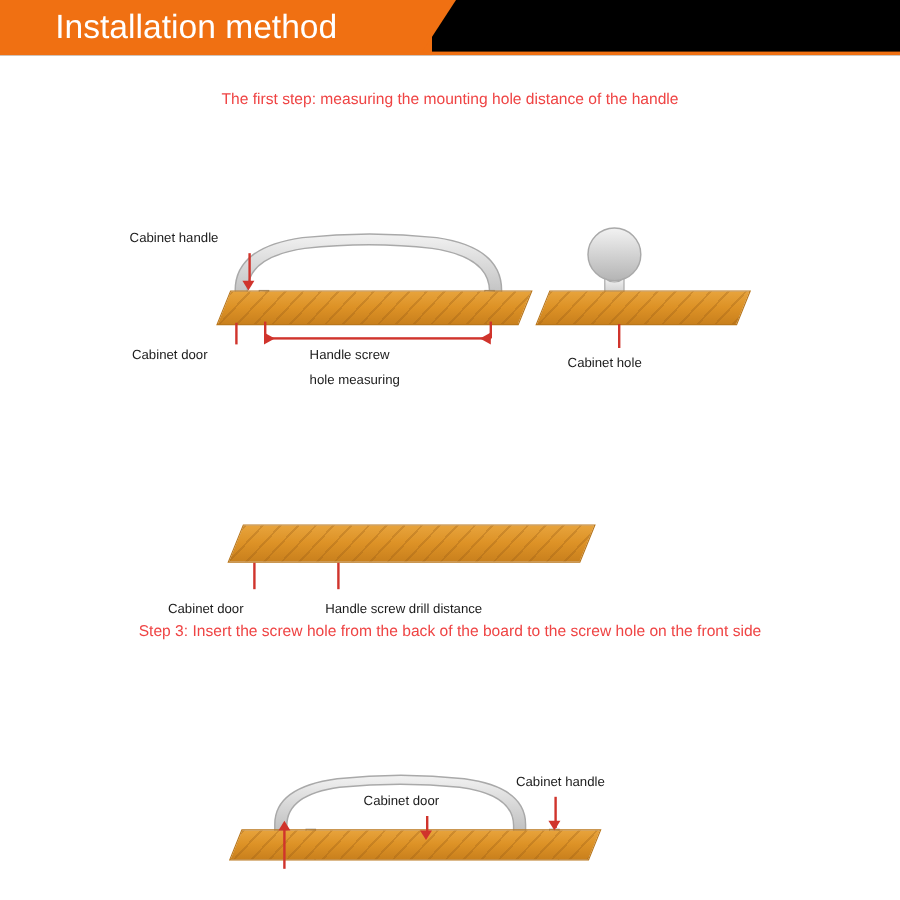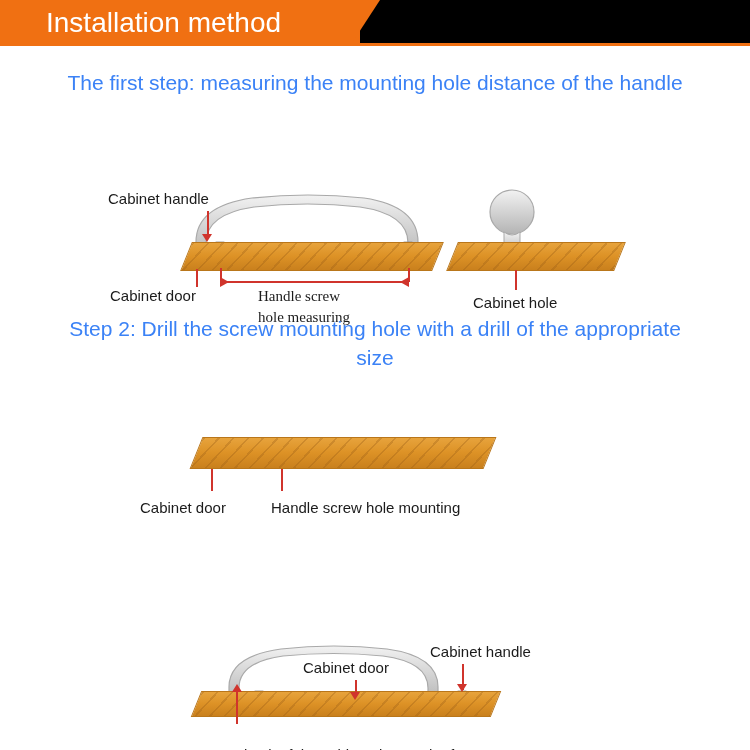--- a/index.html
+++ b/index.html
@@ -63,32 +63,32 @@
 
   
   .stage {
     position: relative;
     width: 750px;
     height: 704px;
   }
   .step-title {
     position: absolute;
     text-align: center;
-    font-size: 21px;
+    font-size: 13px;
     line-height: 29px;
-    color: #3b82f6;
+    color: #ef4444;
   }
   .label {
     position: absolute;
-    font-size: 15px;
+    font-size: 11px;
     line-height: 20px;
     color: #1b1b1b;
     white-space: nowrap;
   }
-  .label.center { text-align: right; white-space: normal; font-family: Liberation Serif, serif; }
+  .label.center { text-align: right; white-space: normal; }
 
   
   .board {
     position: absolute;
     background:
       repeating-linear-gradient(
         118deg,
         rgba(150,90,20,0.30) 0px,
         rgba(150,90,20,0.30) 2px,
         rgba(255,255,255,0) 2px,
@@ -252,30 +252,30 @@
   <div class="dim-cap" style="left:408px; top:222px; height:14px;"></div>
   <div class="dim-line" style="left:220px; top:235px; width:189px;"></div>
   <div class="arrow-right" style="left:220px; top:231px;"></div>
   <div class="arrow-left" style="left:400px; top:231px;"></div>
   <div class="label center" style="left:258px; top:240px;">Handle screw</div>
   <div class="label center" style="left:258px; top:261px;">hole measuring</div>
 
   <div class="leader v" style="left:515px; top:224px; height:20px;"></div>
   <div class="label" style="left:473px; top:247px;">Cabinet hole</div>
 
-  <div class="step-title" style="left:52px; top:268px; width:646px;">Step 2: Drill the screw mounting hole with a drill of the appropriate size</div>
 
   <div class="board skew" style="left:196px; top:391px; width:294px; height:32px;"></div>
 
   <div class="leader v" style="left:211px; top:423px; height:22px;"></div>
   <div class="label" style="left:140px; top:452px;">Cabinet door</div>
 
   <div class="leader v" style="left:281px; top:423px; height:22px;"></div>
-  <div class="label" style="left:271px; top:452px;">Handle screw hole mounting</div>
-
+  <div class="label" style="left:271px; top:452px;">Handle screw drill distance</div>
+
+  <div class="step-title" style="left:52px; top:465px; width:646px;">Step 3: Insert the screw hole from the back of the board to the screw hole on the front side</div>
 
   <div class="board skew" style="left:196px; top:645px; width:300px; height:26px;"></div>
 
   <div class="label" style="left:303px; top:612px;">Cabinet door</div>
   <div class="leader v" style="left:355px; top:634px; height:16px;"></div>
   <div class="arrowhead-down" style="left:350px; top:646px;"></div>
 
   <div class="label" style="left:430px; top:596px;">Cabinet handle</div>
   <div class="leader v" style="left:462px; top:618px; height:26px;"></div>
   <div class="arrowhead-down" style="left:457px; top:638px;"></div>

